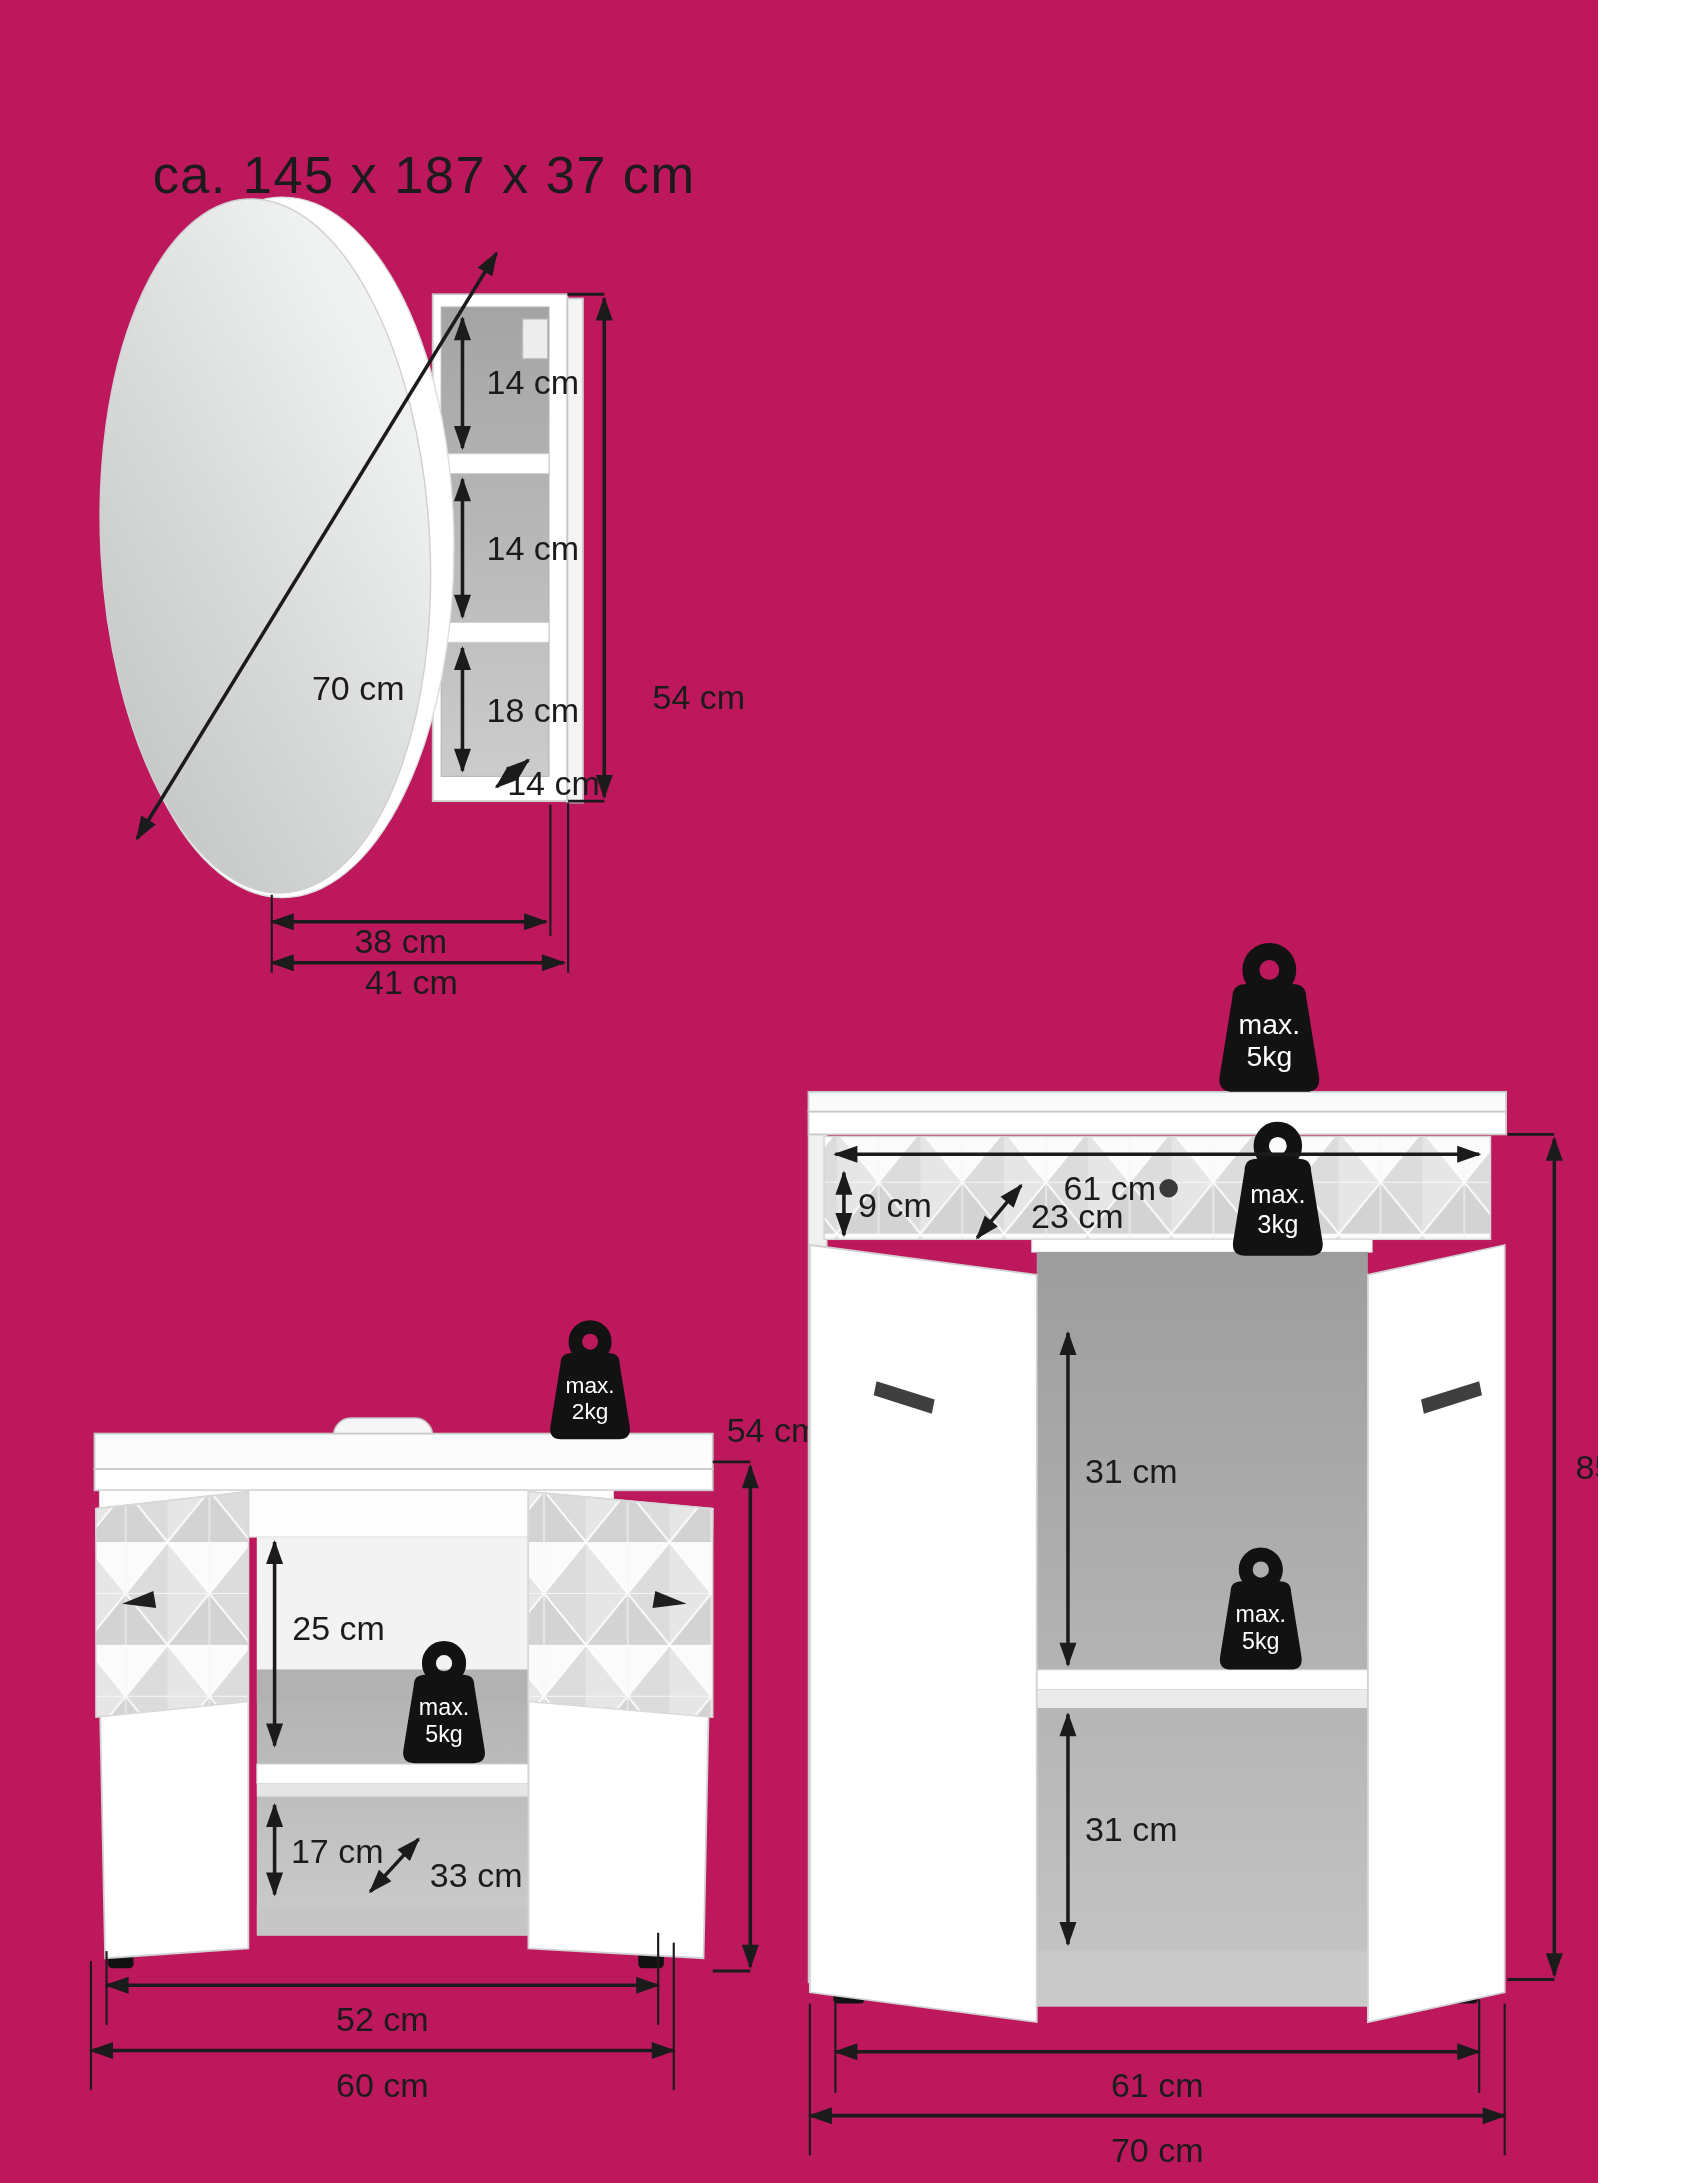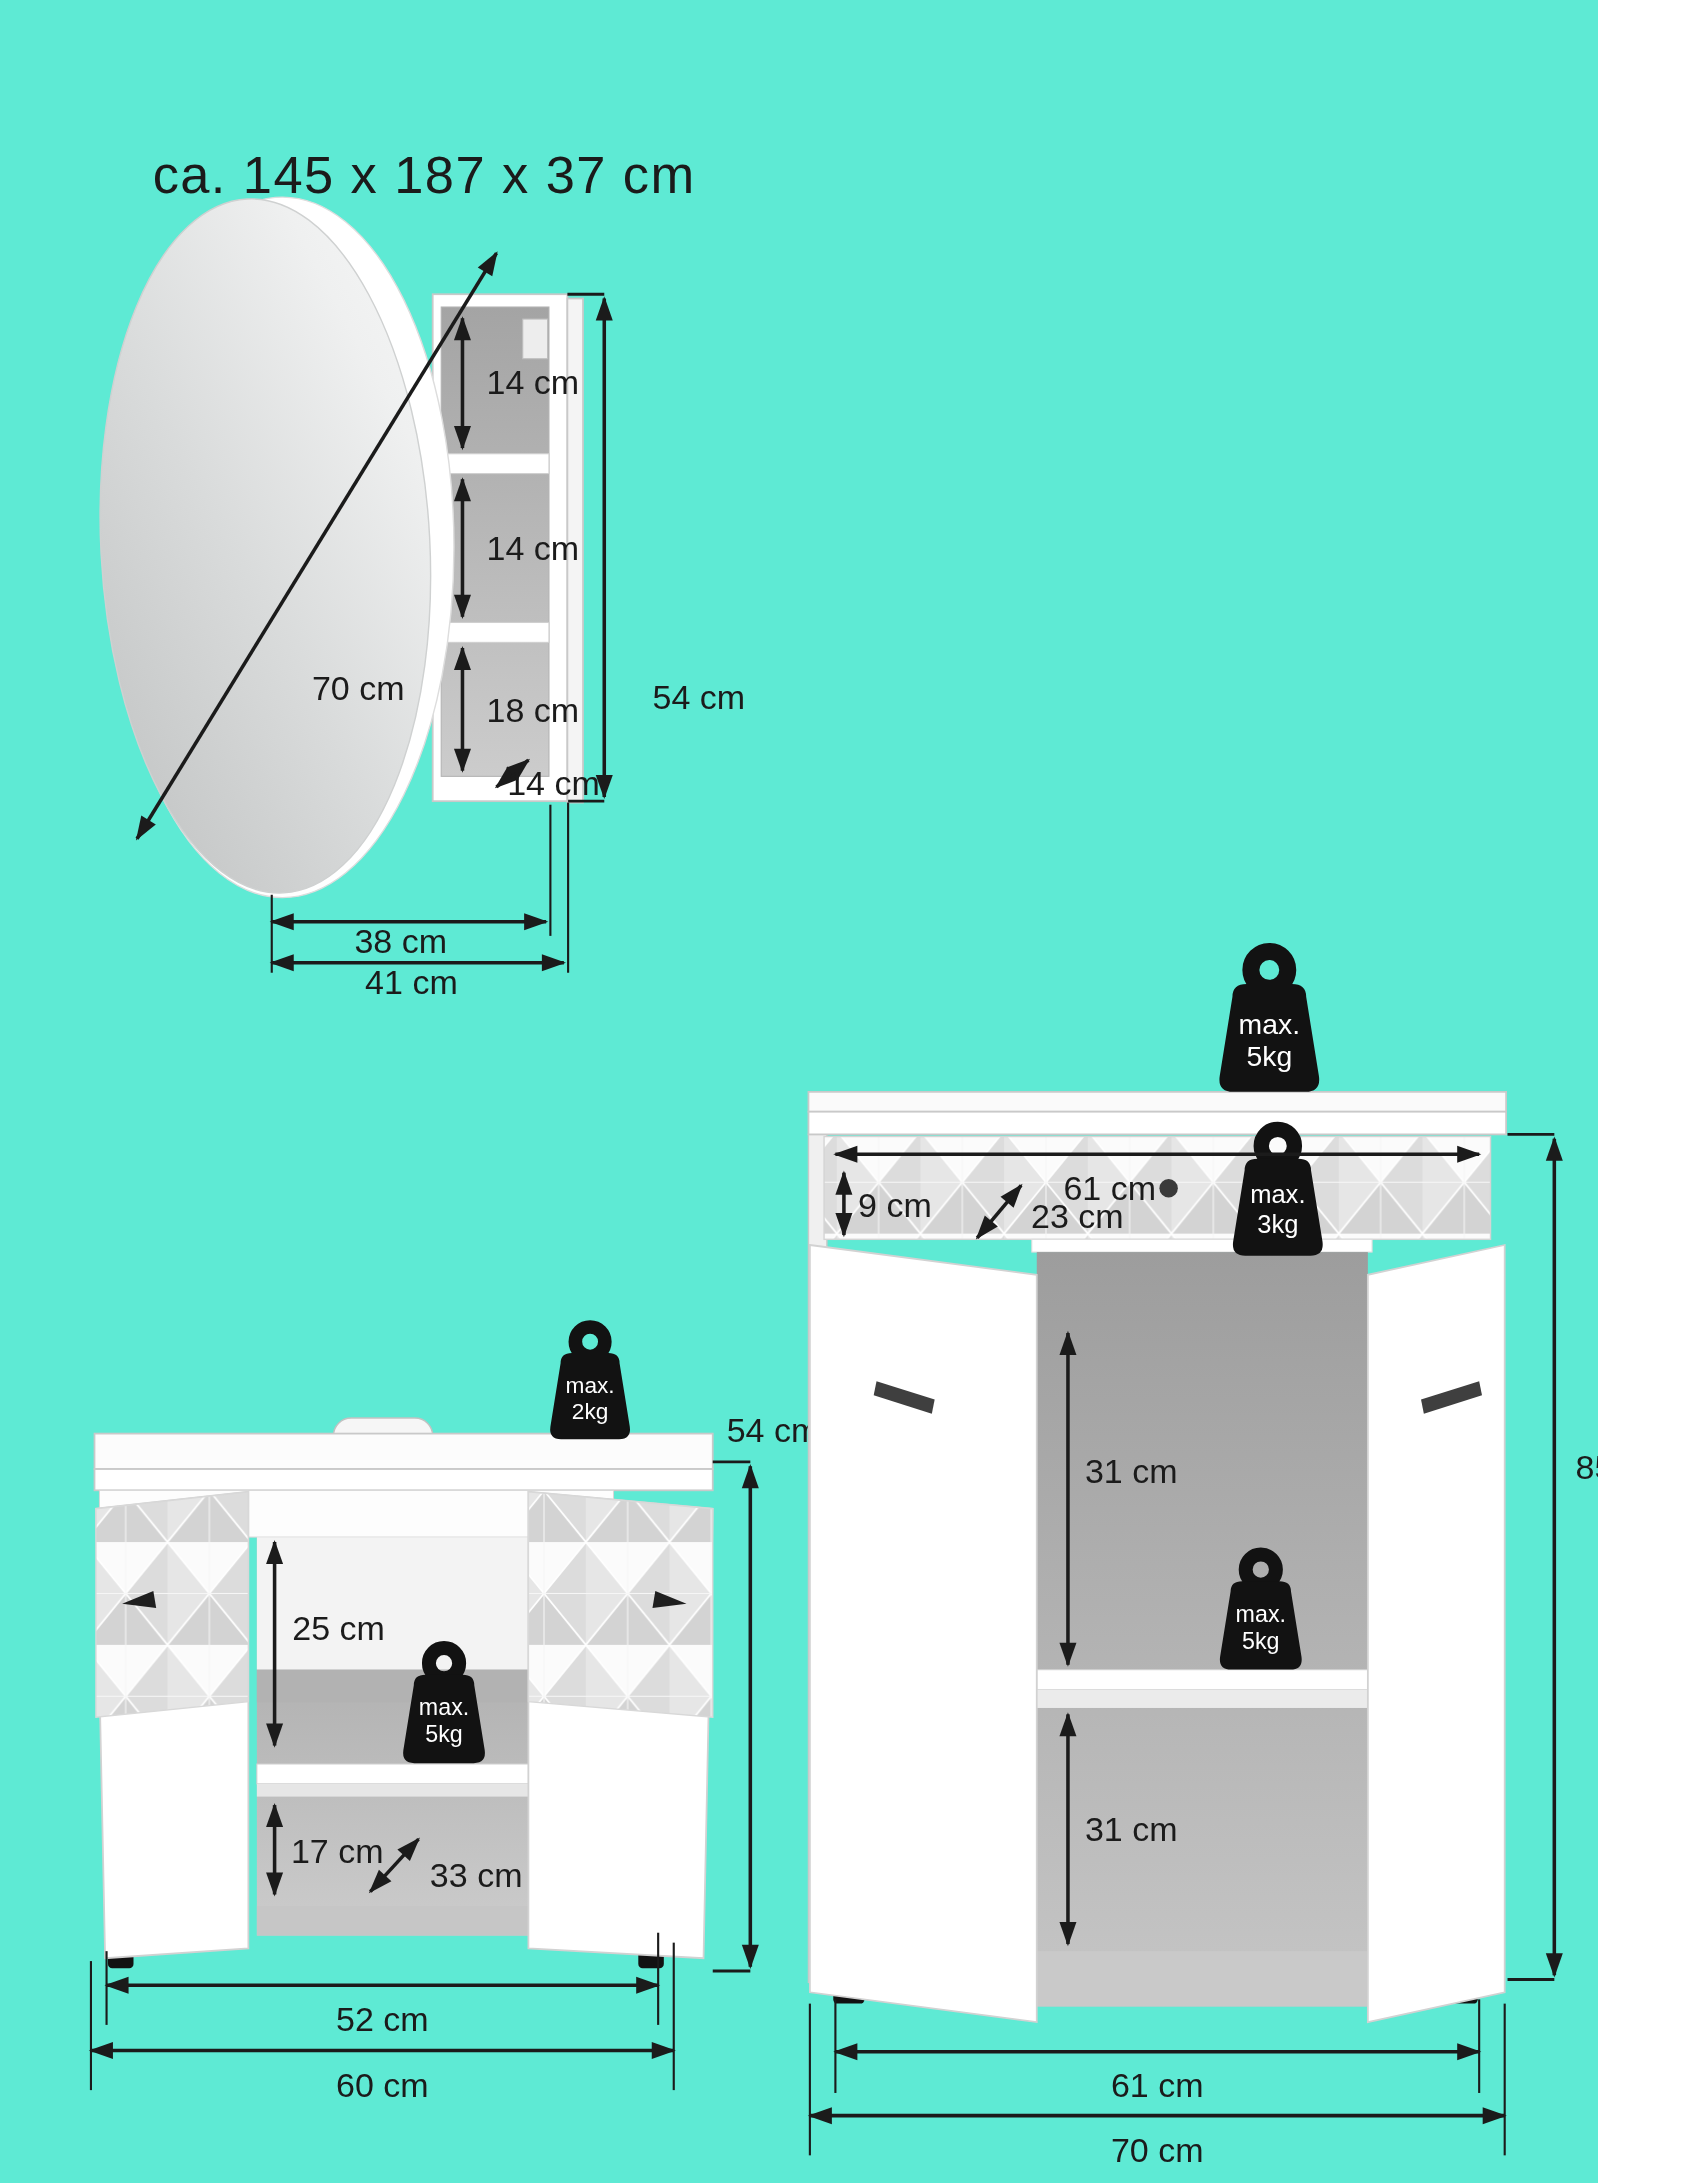--- a/index.html
+++ b/index.html
@@ -1,16 +1,16 @@
 <!DOCTYPE html>
 <html style="font-size:11.3px"><head>
 <meta charset="utf-8">
 <style>
   html,body{margin:0;padding:0;background:#ffffff;}
-  .stage{position:relative;width:1598px;height:2183px;background:#5eead4;overflow:hidden;}
+  .stage{position:relative;width:1598px;height:2183px;background:#be185d;overflow:hidden;}
   svg{display:block;}
   .ttl{font:400 74px "Liberation Sans",sans-serif;fill:#1b1b1b;letter-spacing:2px;}
   .lbl{font:400 48px "Liberation Sans",sans-serif;fill:#1b1b1b;}
   .lblC{text-anchor:middle;}
   .wtx{font:400 40px "Liberation Sans",sans-serif;fill:#ffffff;text-anchor:middle;}
   .dim{stroke:#1b1b1b;stroke-width:5;fill:none;marker-start:url(#mS);marker-end:url(#mE);}
   .elb{stroke:#1b1b1b;stroke-width:4;fill:none;}
   .ext{stroke:#1b1b1b;stroke-width:3;fill:none;}
   .wood{fill:#ffffff;stroke:#c9c9c9;stroke-width:2.5;}
   .woodL{fill:#f4f4f4;stroke:#c9c9c9;stroke-width:2.5;}

